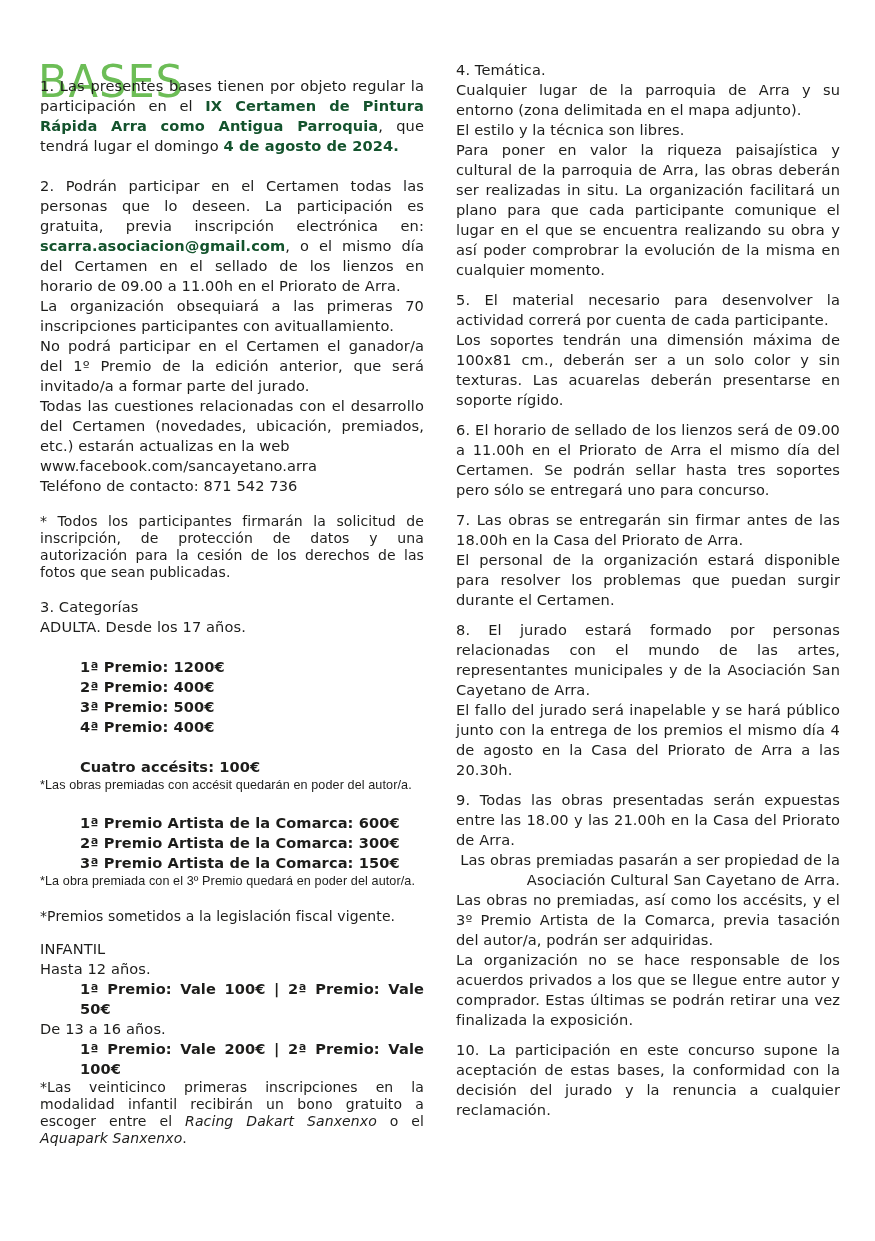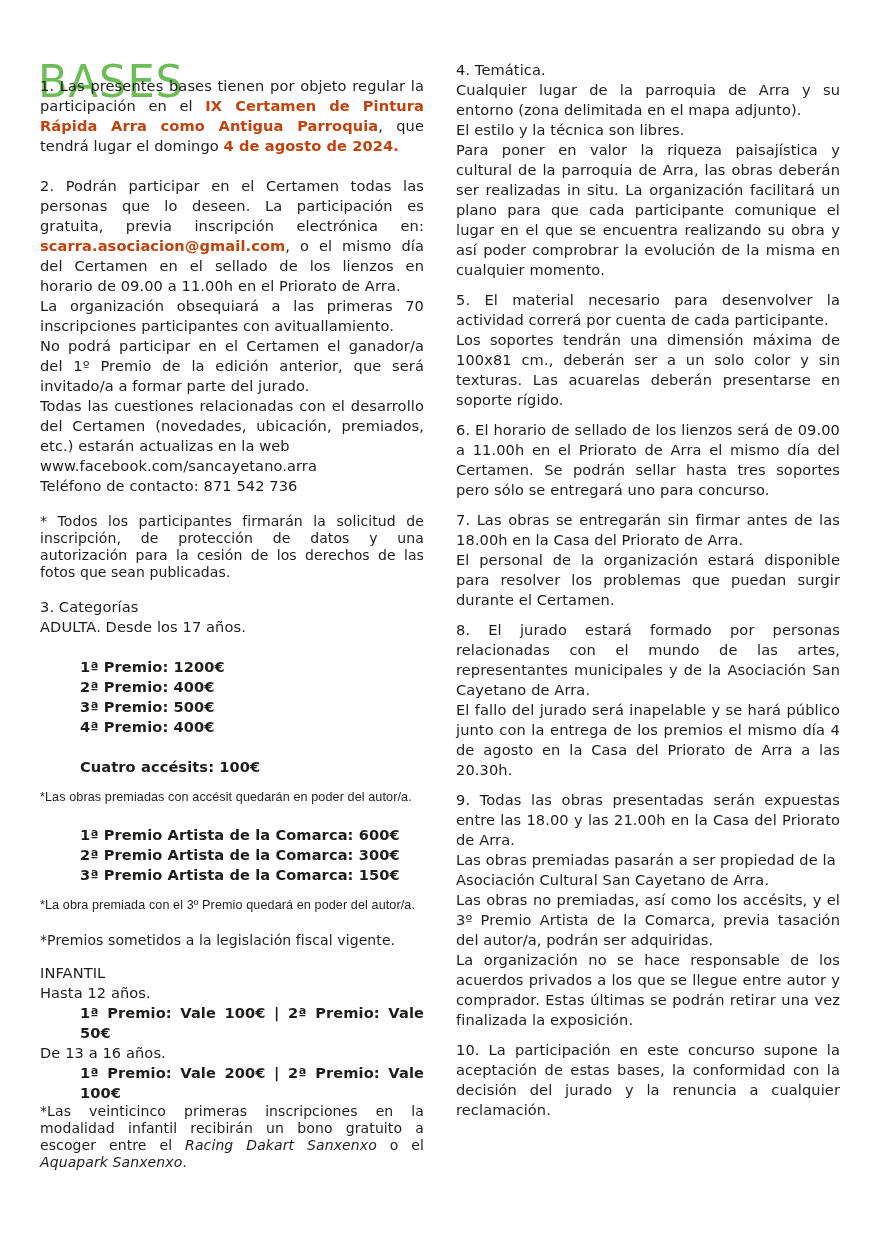--- a/index.html
+++ b/index.html
@@ -15,28 +15,28 @@
   }
   .col {
     position: absolute; top: 76px; width: 384px;
     font-size: 14.6px; line-height: 20px; letter-spacing: 0.1px;
   }
   .col.left { left: 40px; }
   .col.right { left: 450px; top: 60px; margin-left: 6px; }
   p { margin: 0; text-align: justify; }
   .gap { height: 20px; }
   .gap-s { height: 10px; }
-  .green { color: #c2410c; font-weight: bold; }
+  .green { color: #14532d; font-weight: bold; }
   b, .b { font-weight: normal; }
   .small {
     font-size: 14px; line-height: 17px; text-align: justify;
   }
   .tiny {
     font-family: "Liberation Sans Narrow", "Liberation Sans", sans-serif;
-    font-size: 12.6px; line-height: 17.5px; text-align: justify; margin-top: 12px;
+    font-size: 12.6px; line-height: 17.5px; text-align: justify;
   }
   .prize { font-weight: bold; font-size: 14.6px; line-height: 20px; margin-left: 40px; }
   i { font-style: italic; }
 </style>
 </head>
 <body>
 
 <h1 class="title">BASES</h1>
 
 <div class="col left">
@@ -88,18 +88,18 @@
   <div class="gap-s"></div>
   <p>6. El horario de sellado de los lienzos será de 09.00 a 11.00h en el Priorato de Arra el mismo día del Certamen. Se podrán sellar hasta tres soportes pero sólo se entregará uno para concurso.</p>
   <div class="gap-s"></div>
   <p><span>7. </span><b>Las obras se entregarán sin firmar antes de las 18.00h en la Casa del Priorato de Arra.</b></p>
   <p>El personal de la organización estará disponible para resolver los problemas que puedan surgir durante el Certamen.</p>
   <div class="gap-s"></div>
   <p>8. El jurado estará formado por personas relacionadas con el mundo de las artes, representantes municipales y de la Asociación San Cayetano de Arra.</p>
   <p class="b">El fallo del jurado será inapelable y se hará público junto con la entrega de los premios el mismo día 4 de agosto en la Casa del Priorato de Arra a las 20.30h.</p>
   <div class="gap-s"></div>
   <p><span>9. </span><b>Todas las obras presentadas serán expuestas entre las 18.00 y las 21.00h en la Casa del Priorato de Arra.</b></p>
-  <p style="text-align:left">Las obras premiadas pasarán a ser propiedad de la Asociación Cultural San Cayetano de Arra.</p>
+  <p style="text-align:right">Las obras premiadas pasarán a ser propiedad de la Asociación Cultural San Cayetano de Arra.</p>
   <p>Las obras no premiadas, así como los accésits, y el 3º Premio Artista de la Comarca, previa tasación del autor/a, podrán ser adquiridas.</p>
   <p>La organización no se hace responsable de los acuerdos privados a los que se llegue entre autor y comprador. Estas últimas se podrán retirar una vez finalizada la exposición.</p>
   <div class="gap-s"></div>
   <p>10. La participación en este concurso supone la aceptación de estas bases, la conformidad con la decisión del jurado y la renuncia a cualquier reclamación.</p>
 </div>
 
 </body></html>

